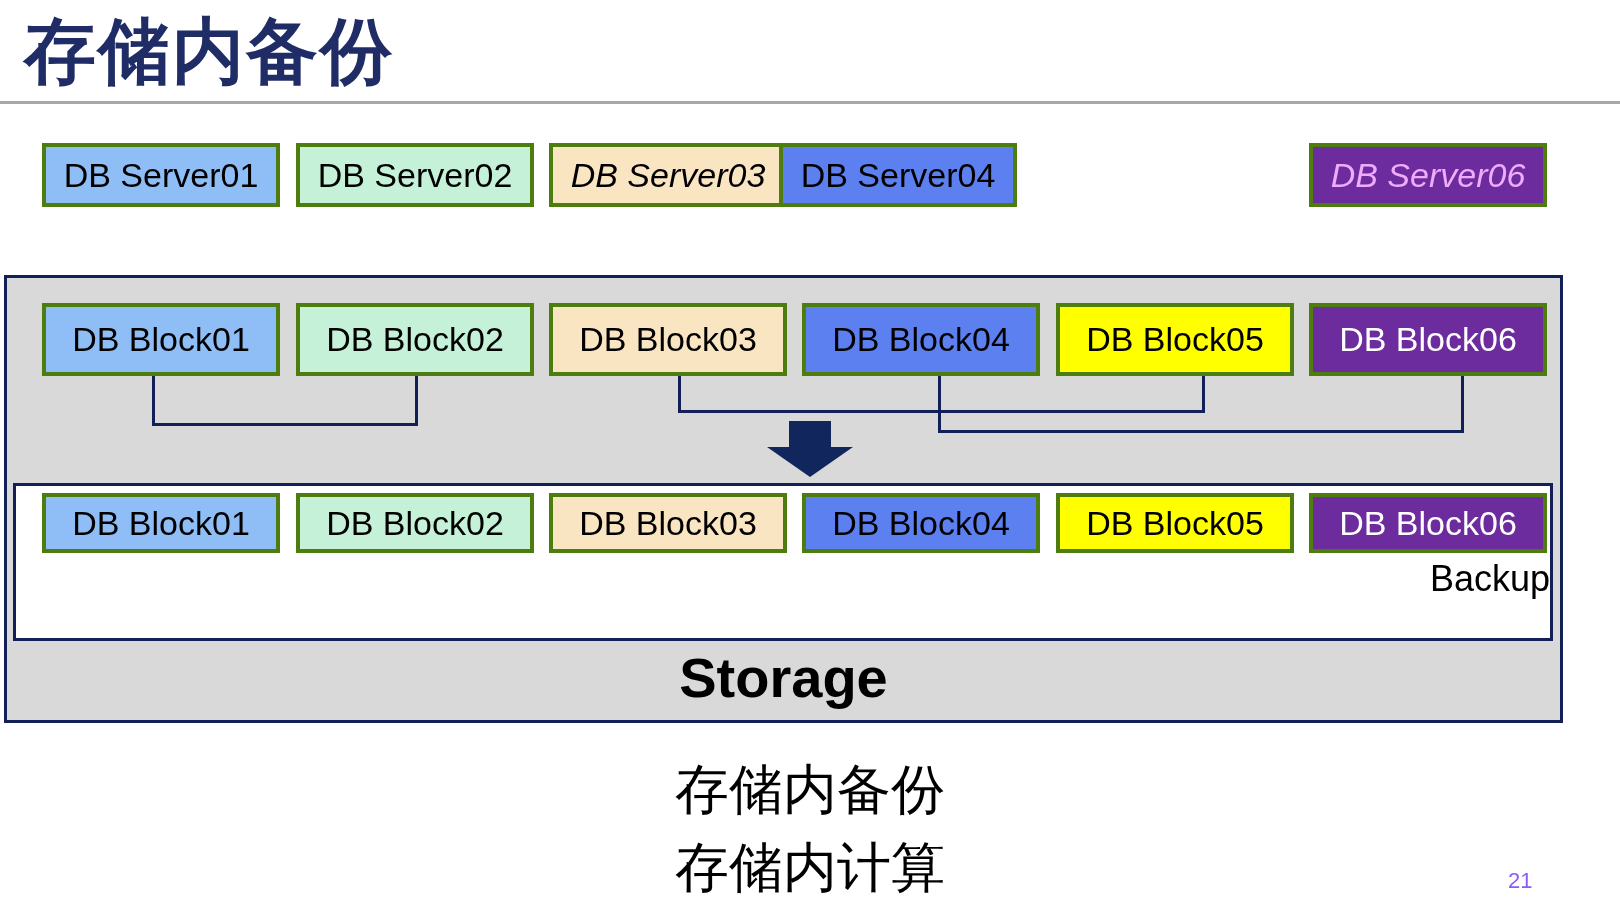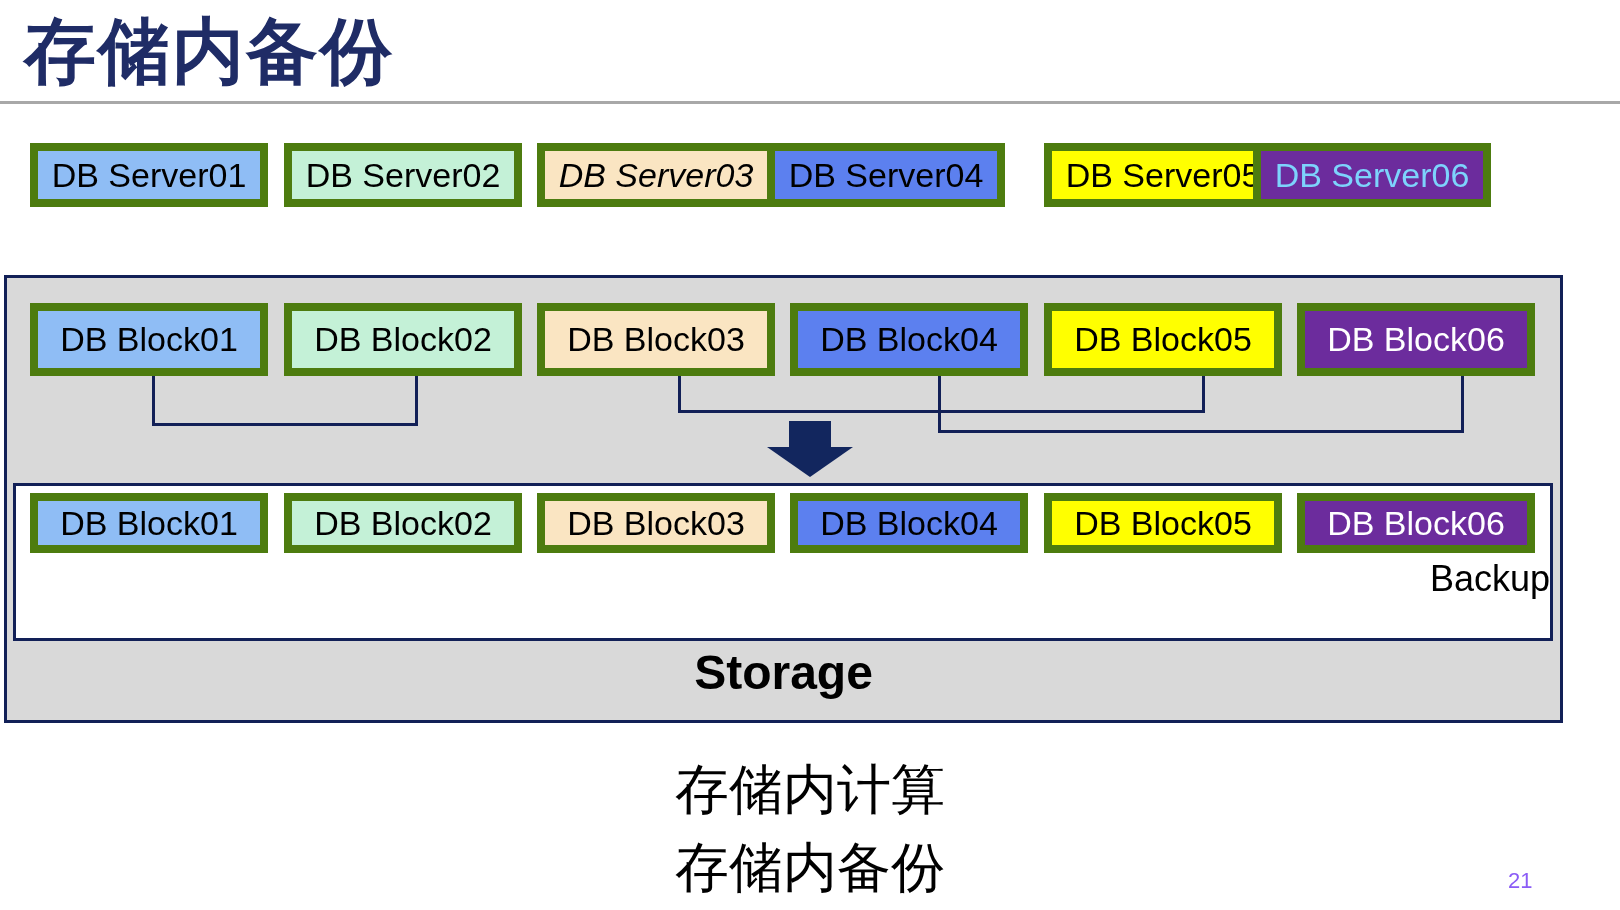--- a/index.html
+++ b/index.html
@@ -6,23 +6,23 @@
   #slide{
     position:relative;width:1620px;height:910px;background:#ffffff;overflow:hidden;
     font-family:"Liberation Sans","DejaVu Sans",sans-serif;
   }
   #title{
     position:absolute;left:24px;top:4px;font-size:72px;font-weight:bold;
     letter-spacing:2px;white-space:nowrap;
   }
   #divider{position:absolute;left:0;top:101px;width:1620px;height:3px;}
   .box{
-    position:absolute;width:238px;box-sizing:border-box;border:8px solid #4d7c0f;
+    position:absolute;width:238px;box-sizing:border-box;border:4px solid #4d7c0f;
     display:flex;align-items:center;justify-content:center;
-    font-size:34px;white-space:nowrap;
+    font-size:34px;white-space:nowrap;margin-left:12px;
   }
   .srv{top:143px;height:64px;}
   #storage-container{
     position:absolute;left:4px;top:275px;width:1559px;height:448px;
     box-sizing:border-box;border:3px solid #122057;background:#D9D9D9;
   }
   .blk-top{top:25px;height:73px;}
   .conn{position:absolute;background:#122057;}
   #arrow-shaft{position:absolute;left:782px;top:143px;width:42px;height:26px;background:#12265E;}
   #arrow-head{
@@ -34,43 +34,42 @@
     position:absolute;left:6px;top:205px;width:1540px;height:158px;
     box-sizing:border-box;border:3px solid #122057;background:#ffffff;
   }
   .blk-bot{top:7px;height:60px;}
   #backup-label{
     position:absolute;left:0;top:72px;width:100%;text-align:right;
     font-size:36px;color:#000000;
   }
   #storage-label{
     position:absolute;left:0;top:367px;width:100%;text-align:center;
-    font-size:48px;font-weight:bold;color:#000000;
+    font-size:56px;font-weight:bold;color:#000000;
   }
   #captions{
     position:absolute;left:0;top:750px;width:1620px;text-align:center;
     font-size:54px;line-height:78px;color:#000000;
   }
   #captions div{white-space:nowrap;}
   #page-number{position:absolute;left:1508px;top:868px;font-size:22px;}
 </style>
 </head>
 <body>
 
 <div id="slide">
 
   <div id="title" style="color: rgb(31, 44, 102);">存储内备份</div>
   <div id="divider" style="background-color: rgb(168, 168, 168);"></div>
 
   <div class="box srv" style="left: 30px; background-color: rgb(143, 189, 245); color: rgb(0, 0, 0);">DB Server01</div>
   <div class="box srv" style="left: 284px; background-color: rgb(196, 241, 215); color: rgb(0, 0, 0); text-align: center;">DB Server02</div>
   <div class="box srv" style="left: 537px; background-color: rgb(250, 229, 194); color: rgb(0, 0, 0); font-style: italic;">DB Server03</div>
   <div class="box srv" style="left: 767px; background-color: rgb(92, 128, 239); color: #000000;">DB Server04</div>
-  <div class="box srv" style="left: 1044px; background-color: rgb(255, 255, 0); color: rgb(0, 0, 0);">DB Server05</div>
-  <div class="box srv" style="left: 1253px; background-color: rgb(108, 44, 157); color: #7dd3fc;">DB Server06</div>
+  <div class="box srv" style="left: 1297px; background-color: rgb(108, 44, 157); color: #f0abfc; font-style: italic;">DB Server06</div>
 
   <div id="storage-container">
 
     <div class="box blk-top" style="left: 23px; background-color: rgb(143, 189, 245); color: rgb(0, 0, 0);">DB Block01</div>
     <div class="box blk-top" style="left: 277px; background-color: rgb(196, 241, 215); color: rgb(0, 0, 0);">DB Block02</div>
     <div class="box blk-top" style="left: 530px; background-color: rgb(250, 229, 194); color: rgb(0, 0, 0);">DB Block03</div>
     <div class="box blk-top" style="left: 783px; background-color: rgb(92, 128, 239); color: rgb(0, 0, 0);">DB Block04</div>
     <div class="box blk-top" style="left: 1037px; background-color: rgb(255, 255, 0); color: rgb(0, 0, 0);">DB Block05</div>
     <div class="box blk-top" style="left: 1290px; background-color: rgb(108, 44, 157); color: rgb(255, 255, 255);">DB Block06</div>
 
@@ -97,18 +96,18 @@
       <div class="box blk-bot" style="left: 1028px; background-color: rgb(255, 255, 0); color: rgb(0, 0, 0);">DB Block05</div>
       <div class="box blk-bot" style="left: 1281px; background-color: rgb(108, 44, 157); color: rgb(255, 255, 255);">DB Block06</div>
 
       <div id="backup-label">Backup</div>
     </div>
 
     <div id="storage-label">Storage</div>
   </div>
 
   <div id="captions">
+    <div>存储内备份</div>
     <div>存储内计算</div>
-    <div>存储内备份</div>
   </div>
 
   <div id="page-number" style="color: #8b5cf6;">21</div>
 </div>
 
 </body></html>

